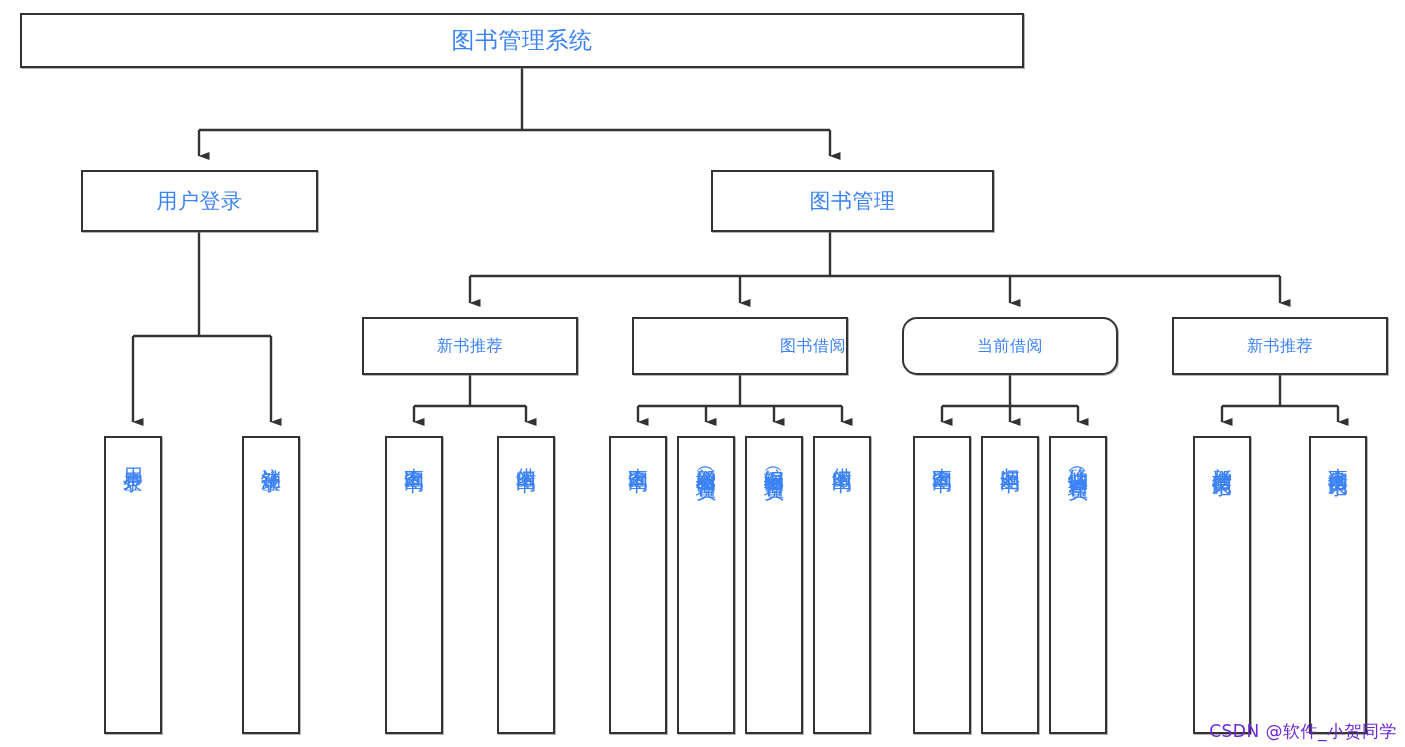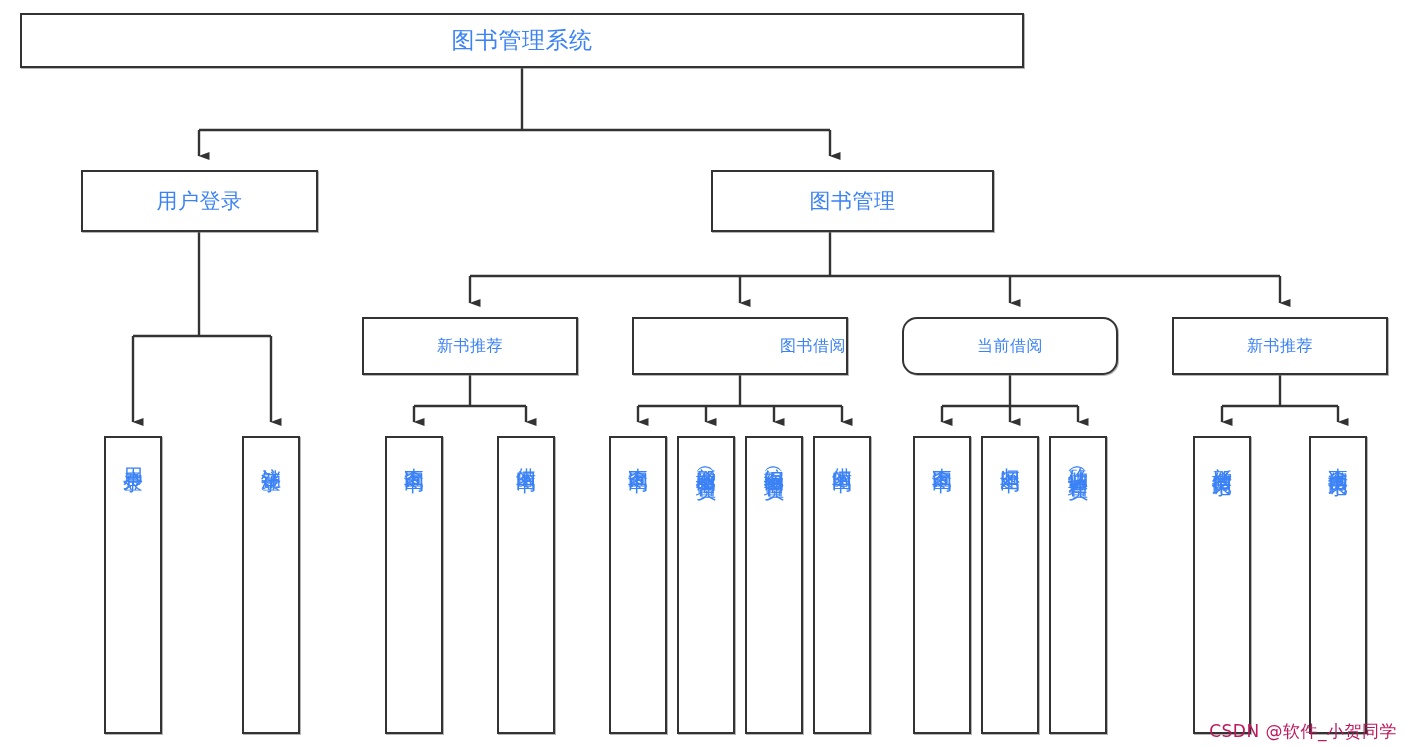--- a/index.html
+++ b/index.html
@@ -59,21 +59,21 @@
     text-orientation: upright;
     line-height: 1.05;
     letter-spacing: 2px;
     white-space: nowrap;
   }
   .watermark {
     position: absolute;
     right: 8px;
     bottom: 4px;
     font-size: 17px;
-    color: #be185d;
+    color: #6d28d9;
     letter-spacing: 0.5px;
     white-space: nowrap;
     user-select: none;
   }
 </style>
 </head>
 <body>
 
 <div id="canvas">
 

